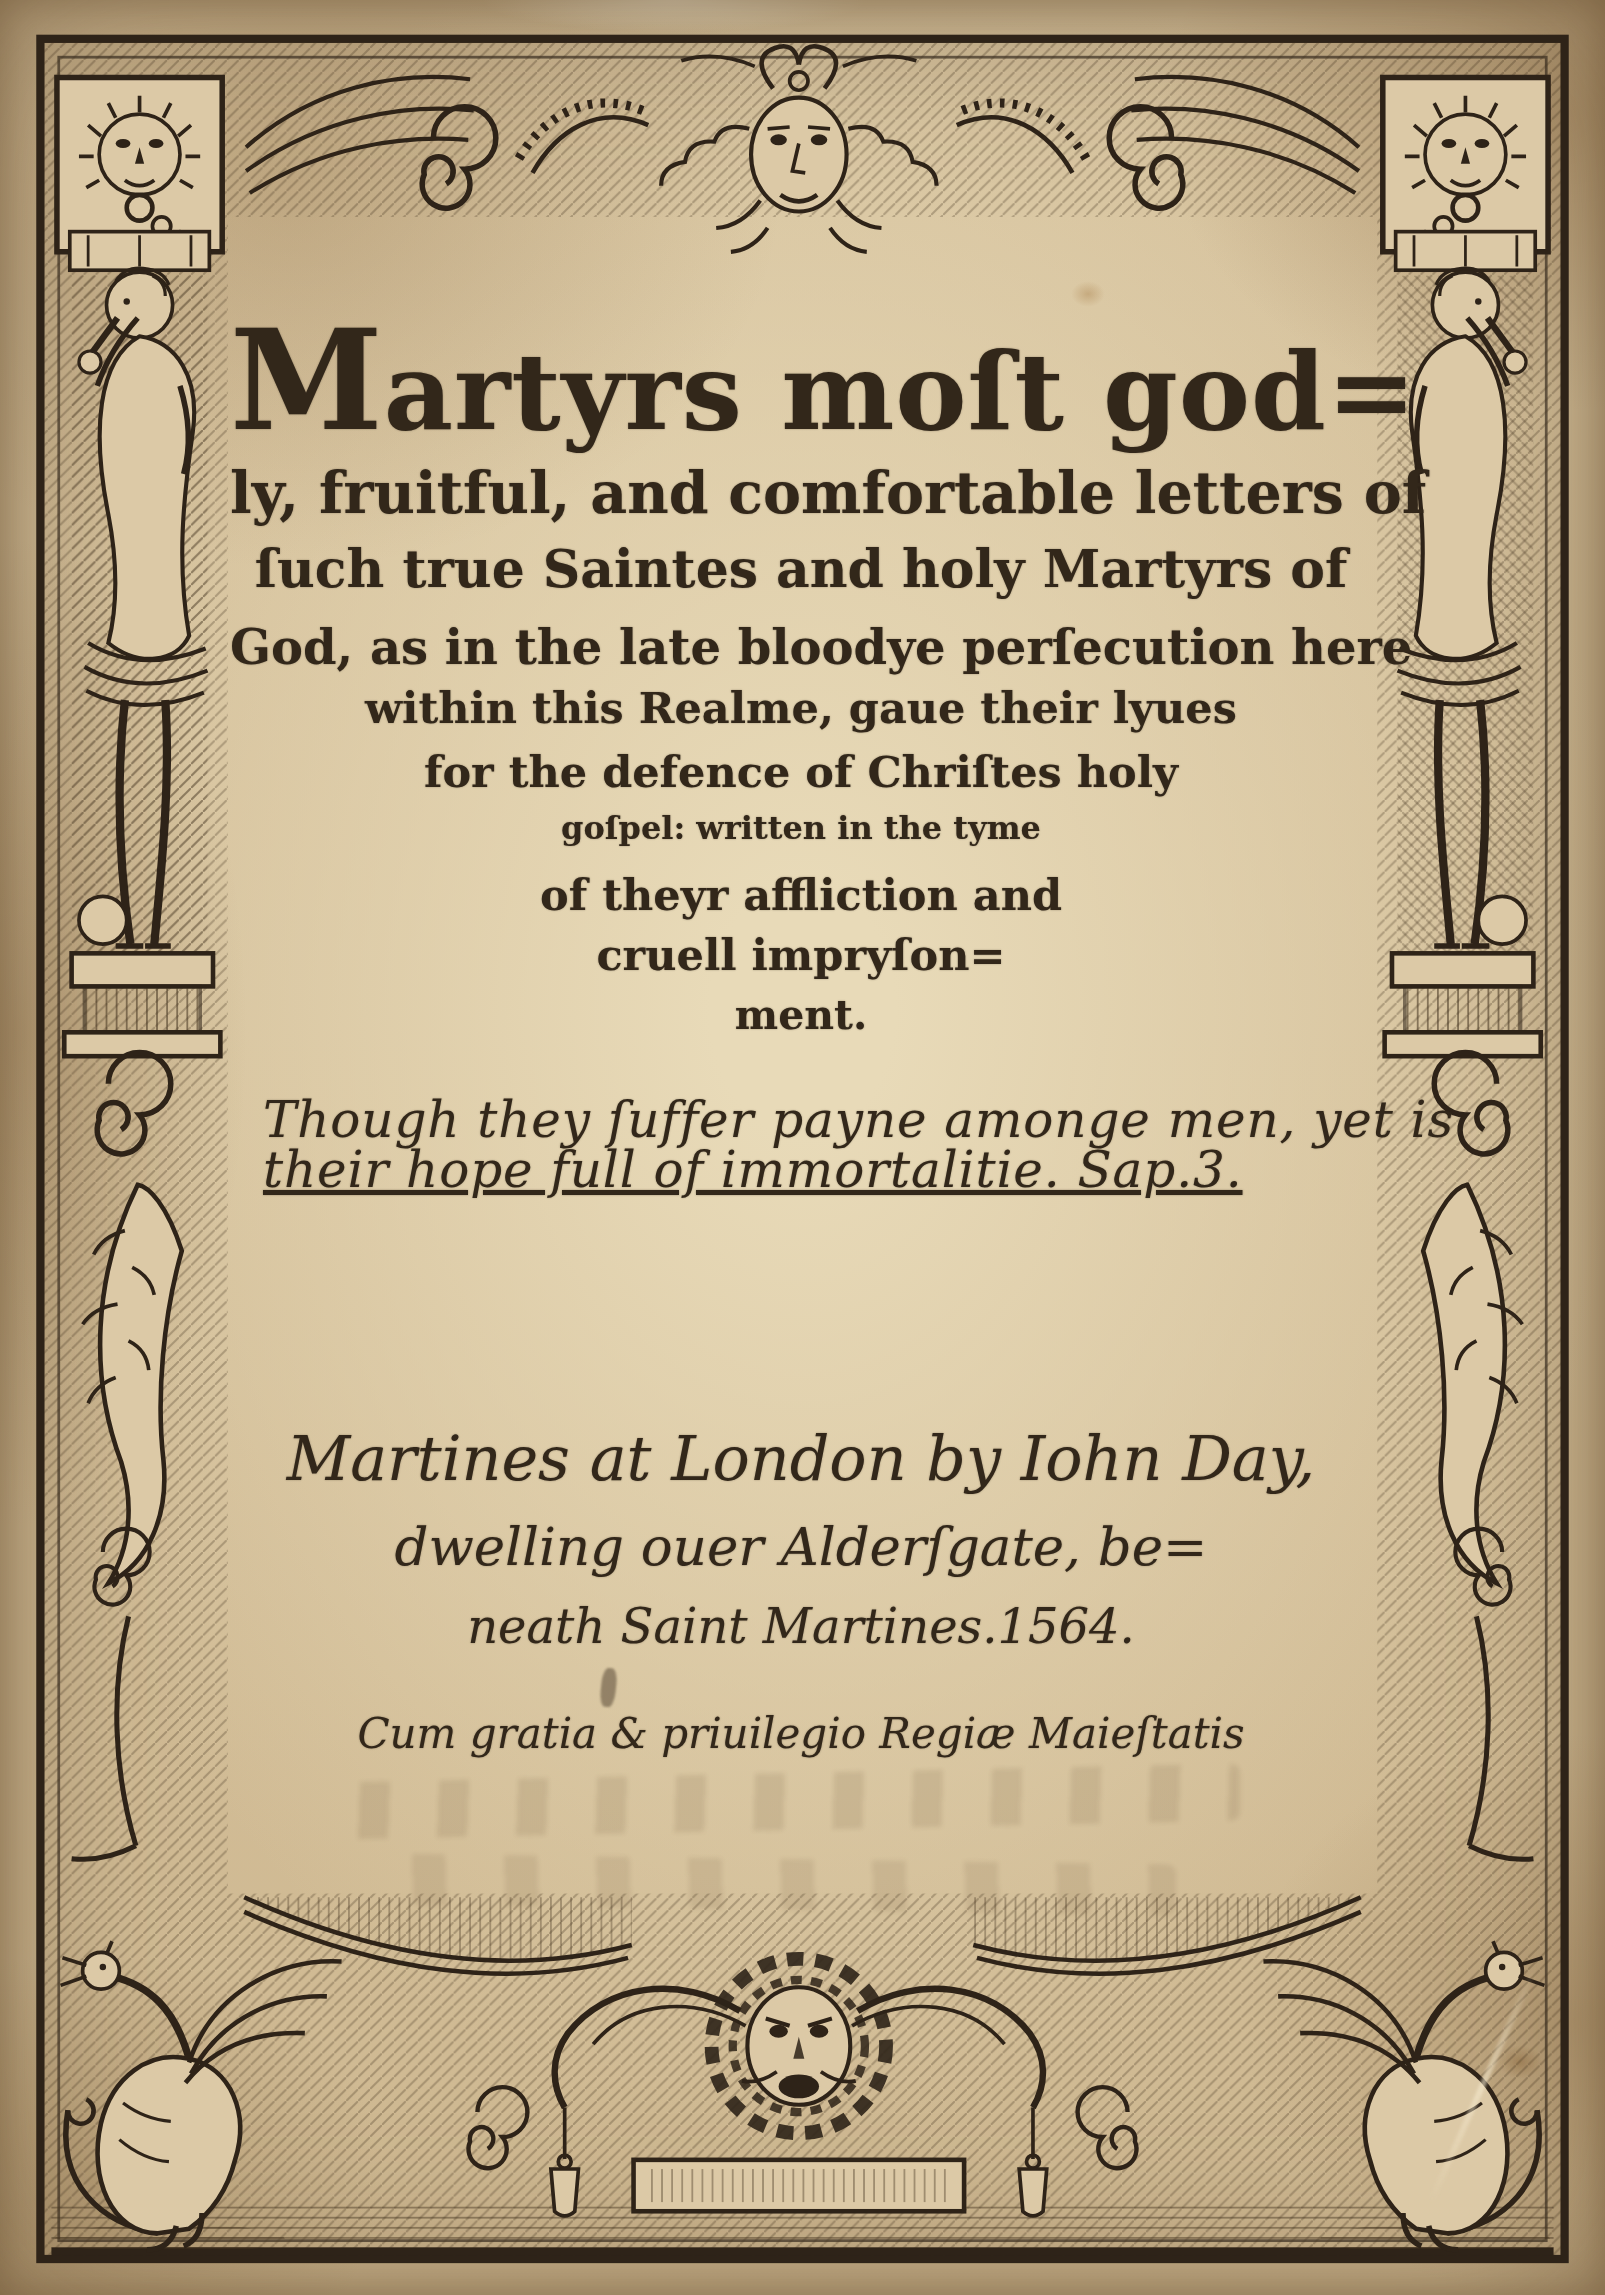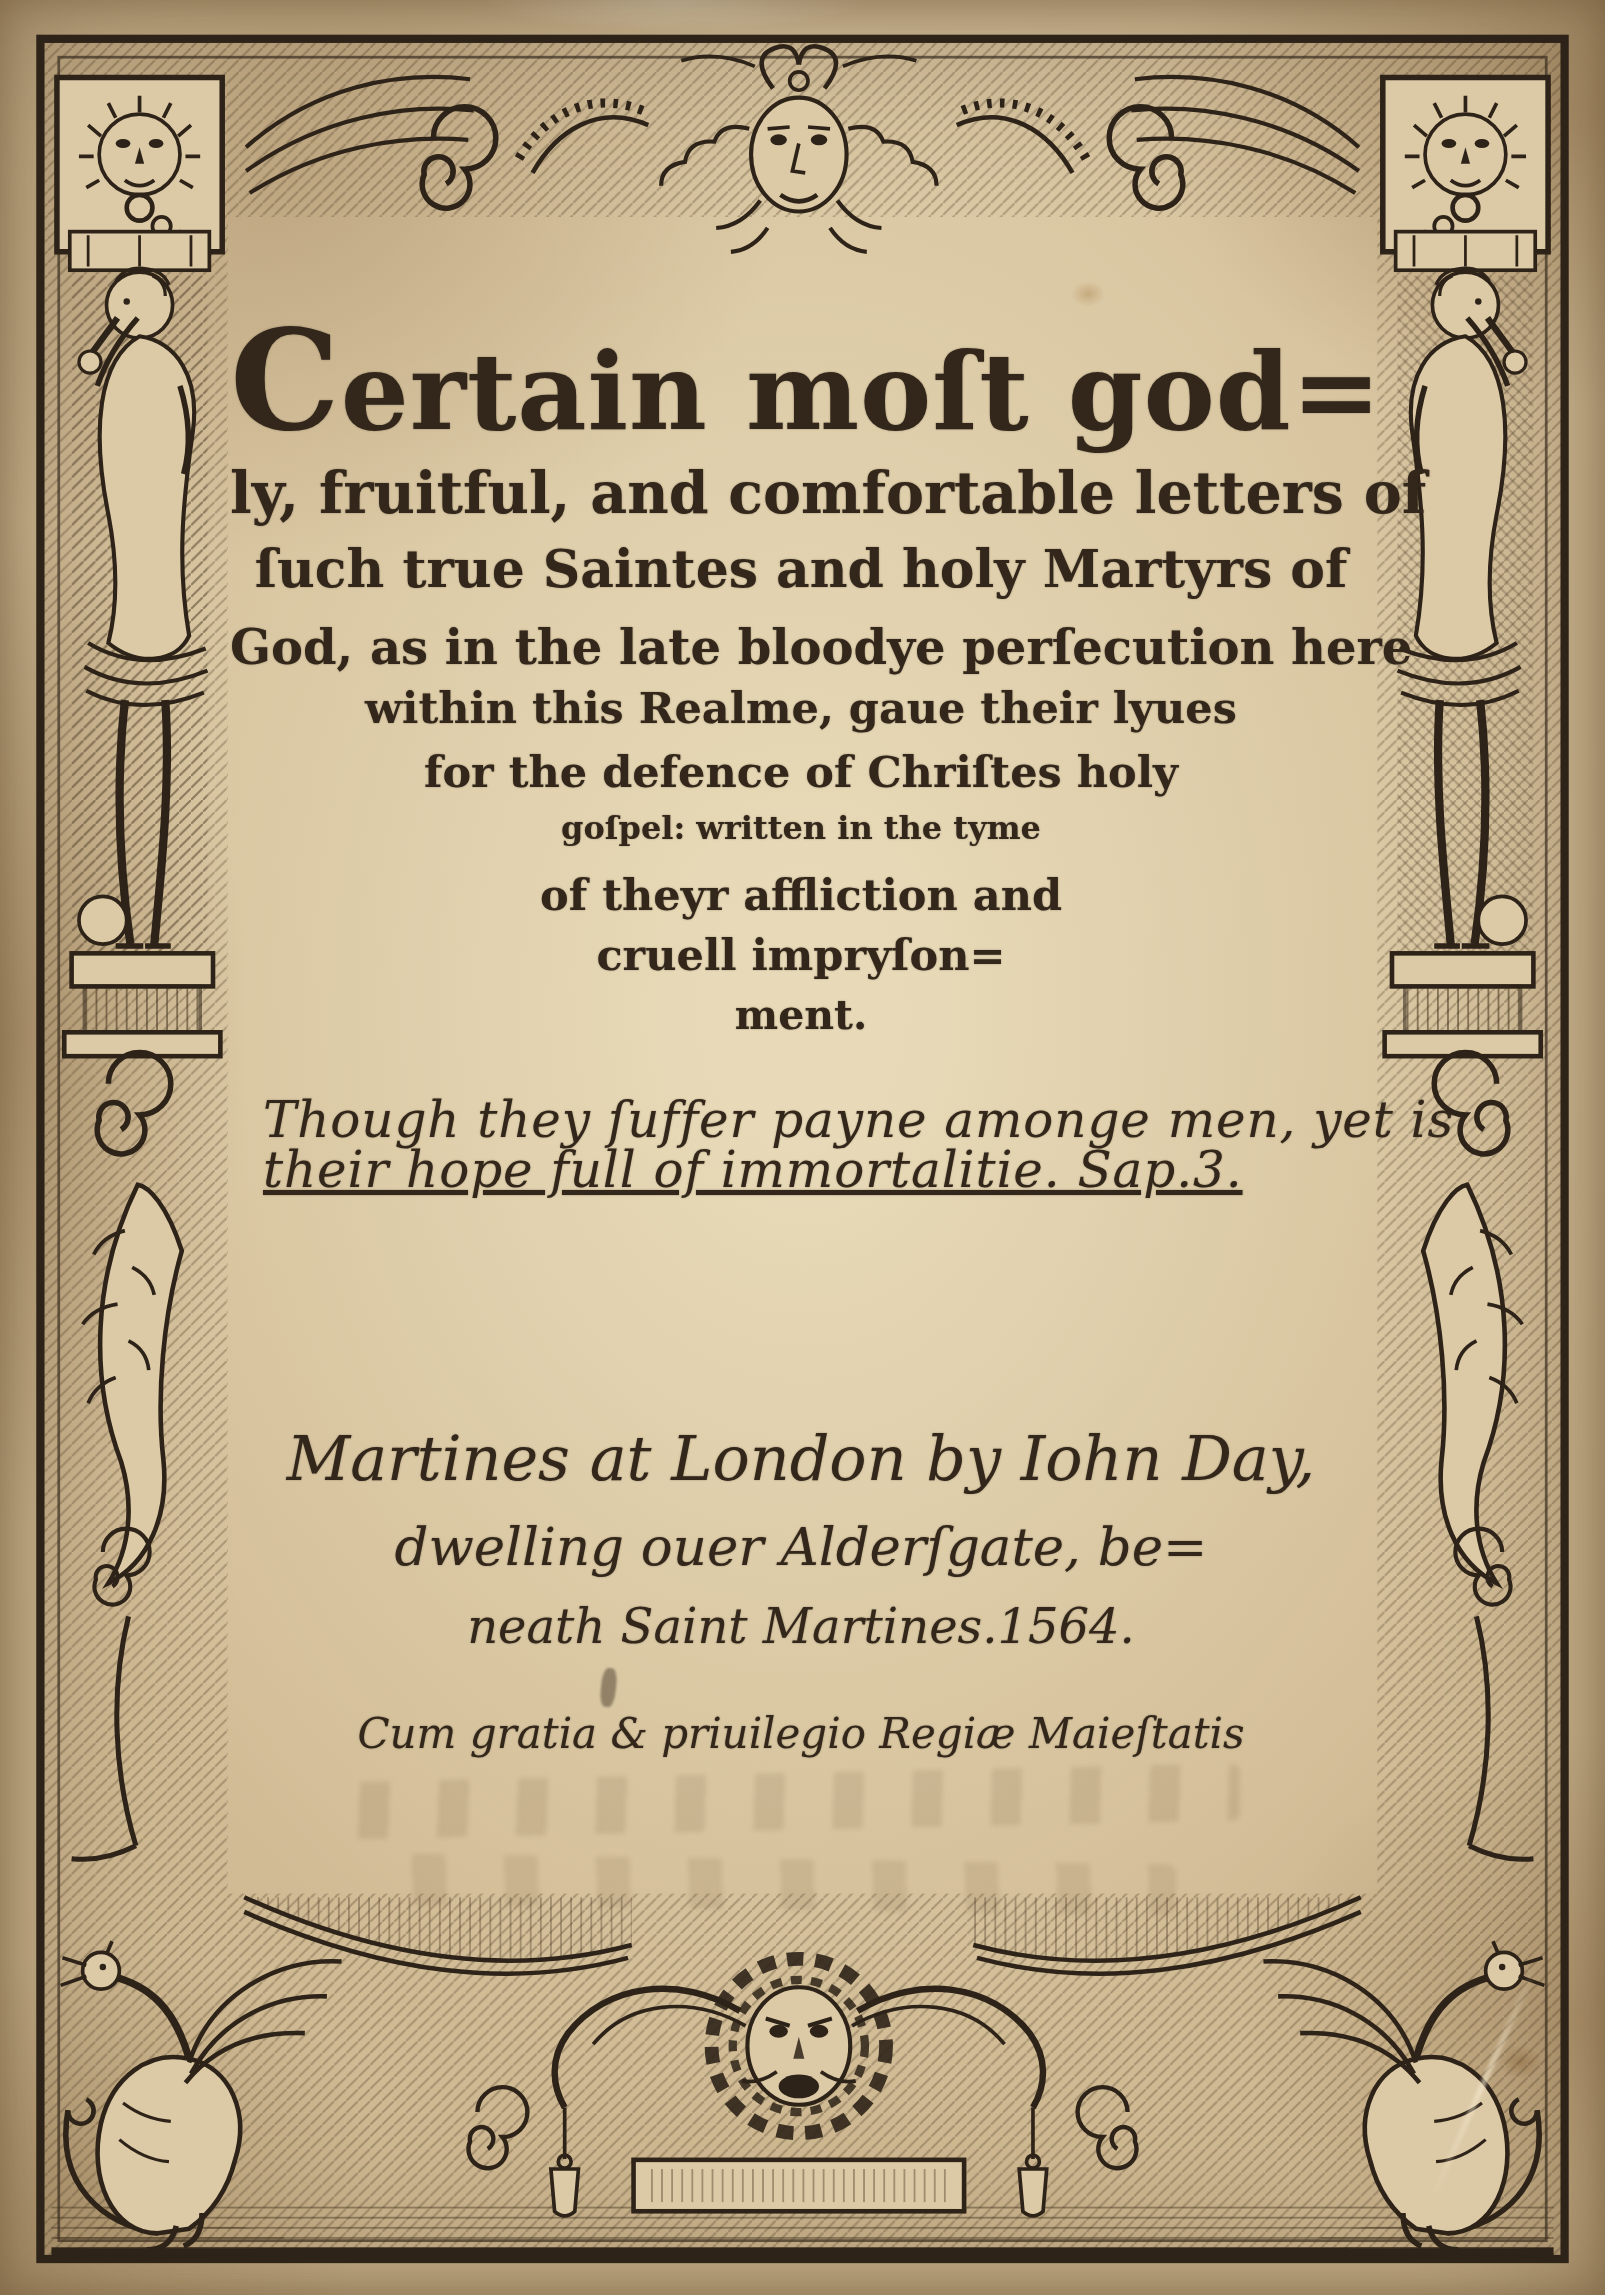--- a/index.html
+++ b/index.html
@@ -211,21 +211,21 @@
         <ellipse cx="870" cy="2272" rx="22" ry="13" fill="#2e2318"></ellipse>
         <path d="M846 2256 q-20 14 -38 10 M894 2256 q20 14 38 10" fill="none" stroke="#2e2318" stroke-width="4"></path>
       </g>
 
       <use href="#dragon"></use>
       <use href="#dragon" transform="translate(1748 0) scale(-1 1)"></use>
     </g>
   </svg>
 
   <div class="panel">
-    <div class="t l1">Certain moſt god=</div>
+    <div class="t l1">Martyrs moſt god=</div>
     <div class="t l2">ly, fruitful, and comfortable letters of</div>
     <div class="t l3">ſuch true Saintes and holy Martyrs of</div>
     <div class="t l4">God, as in the late bloodye perſecution here</div>
     <div class="t l5">within this Realme, gaue their lyues</div>
     <div class="t l6">for the defence of Chriſtes holy</div>
     <div class="t l7">goſpel: written in the tyme</div>
     <div class="t l8">of theyr affliction and</div>
     <div class="t l9">cruell impryſon=</div>
     <div class="t l10">ment.</div>
 

